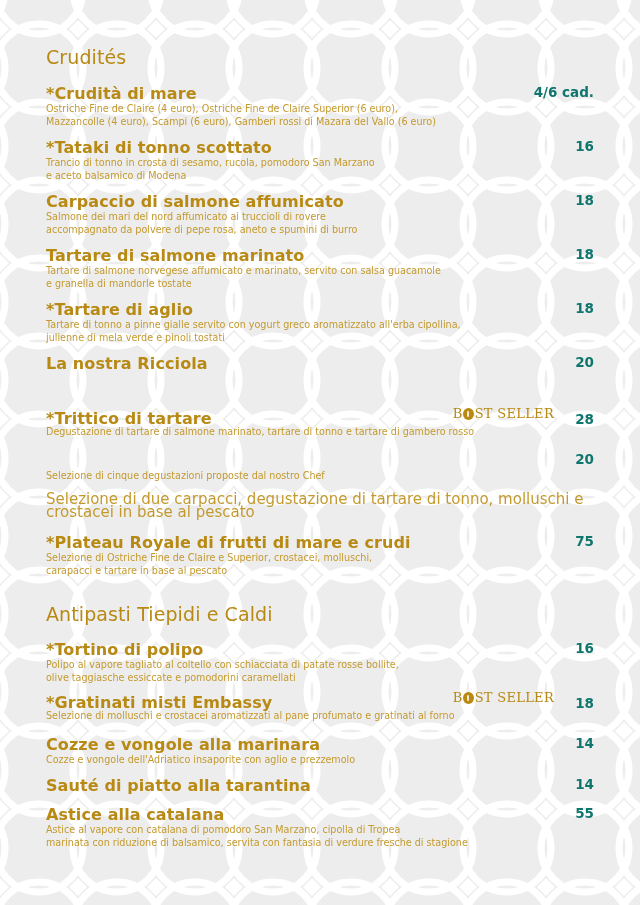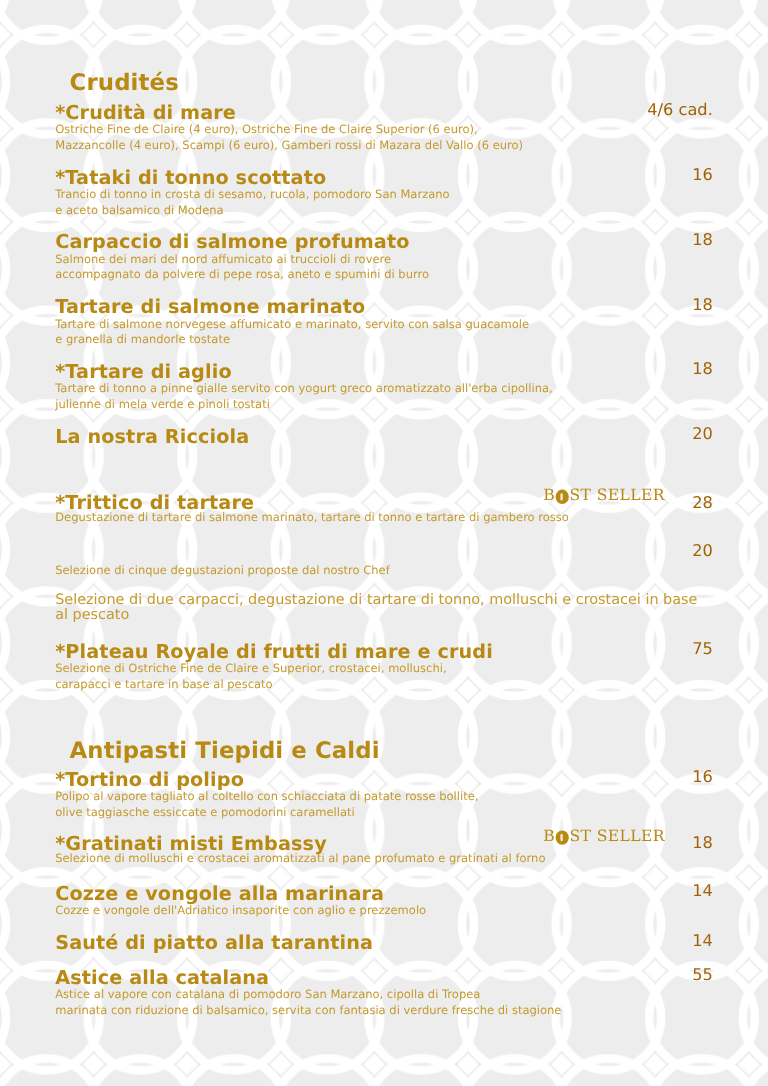--- a/index.html
+++ b/index.html
@@ -6,31 +6,31 @@
   body {
     width: 640px; height: 905px; overflow: hidden; position: relative;
     background-color: #ededed;
     font-family: "DejaVu Sans", sans-serif;
     color: #b88a14;
   }
   .pattern { position: absolute; inset: 0; z-index: 0; }
   .page { position: relative; z-index: 1; padding: 0 46px 0 46px; }
   .section-title {
     position: absolute; left: 46px;
-    font-size: 19px; font-weight: bold; color: #b88a14; margin: 12px; letter-spacing: 0.1px;
+    font-size: 19px; font-weight: normal; color: #b88a14; margin: 0; letter-spacing: 0.1px;
   }
   .item { position: absolute; left: 46px; right: 46px; }
   .item-head { position: relative; height: 18px; }
   .item-name {
     position: absolute; left: 0; top: 0;
     font-size: 16px; font-weight: bold; color: #b88a14; white-space: nowrap; letter-spacing: 0.1px;
   }
   .item-price {
     position: absolute; right: 0; top: 0;
-    font-size: 13.5px; font-weight: normal; color: #a16207; white-space: nowrap;
+    font-size: 13.5px; font-weight: bold; color: #0f766e; white-space: nowrap;
   }
   .item-desc {
     font-size: 9.6px; line-height: 12.5px; color: #c49a2e; white-space: pre-line; margin-top: 1px;
   }
   .badge {
     position: absolute; right: 40px; top: -3px;
     font-family: "DejaVu Serif", serif; font-size: 13px; color: #b88a14;
     letter-spacing: 0.3px; white-space: nowrap; display: flex; align-items: center;
   }
   .badge .medal {
@@ -76,21 +76,21 @@
     <div class="item-head">
         <span class="item-name">*Tataki di tonno scottato</span>
         <span class="item-price">16</span>
       </div>
     <div class="item-desc">Trancio di tonno in crosta di sesamo, rucola, pomodoro San Marzano
 e aceto balsamico di Modena</div>
   </div>
 
   <div class="item" style="top:192px">
     <div class="item-head">
-        <span class="item-name">Carpaccio di salmone profumato</span>
+        <span class="item-name">Carpaccio di salmone affumicato</span>
         <span class="item-price">18</span>
       </div>
     <div class="item-desc">Salmone dei mari del nord affumicato ai truccioli di rovere
 accompagnato da polvere di pepe rosa, aneto e spumini di burro</div>
   </div>
 
   <div class="item" style="top:246px">
     <div class="item-head">
         <span class="item-name">Tartare di salmone marinato</span>
         <span class="item-price">18</span>
@@ -129,21 +129,21 @@
   </div>
 
   <div class="item" style="top:451px">
     <div class="item-head">
         <span class="item-price">20</span>
       </div>
     <div class="item-desc">Selezione di cinque degustazioni proposte dal nostro Chef</div>
   </div>
 
   <div class="item" style="top:492px">
-    <div class="item-desc" style="font-size:12px">Selezione di due carpacci, degustazione di tartare di tonno, molluschi e crostacei in base al pescato</div>
+    <div class="item-desc" style="font-size:15px">Selezione di due carpacci, degustazione di tartare di tonno, molluschi e crostacei in base al pescato</div>
   </div>
 
   <div class="item" style="top:533px">
     <div class="item-head">
         <span class="item-name">*Plateau Royale di frutti di mare e crudi</span>
         <span class="item-price">75</span>
       </div>
     <div class="item-desc">Selezione di Ostriche Fine de Claire e Superior, crostacei, molluschi,
 carapacci e tartare in base al pescato</div>
   </div>

